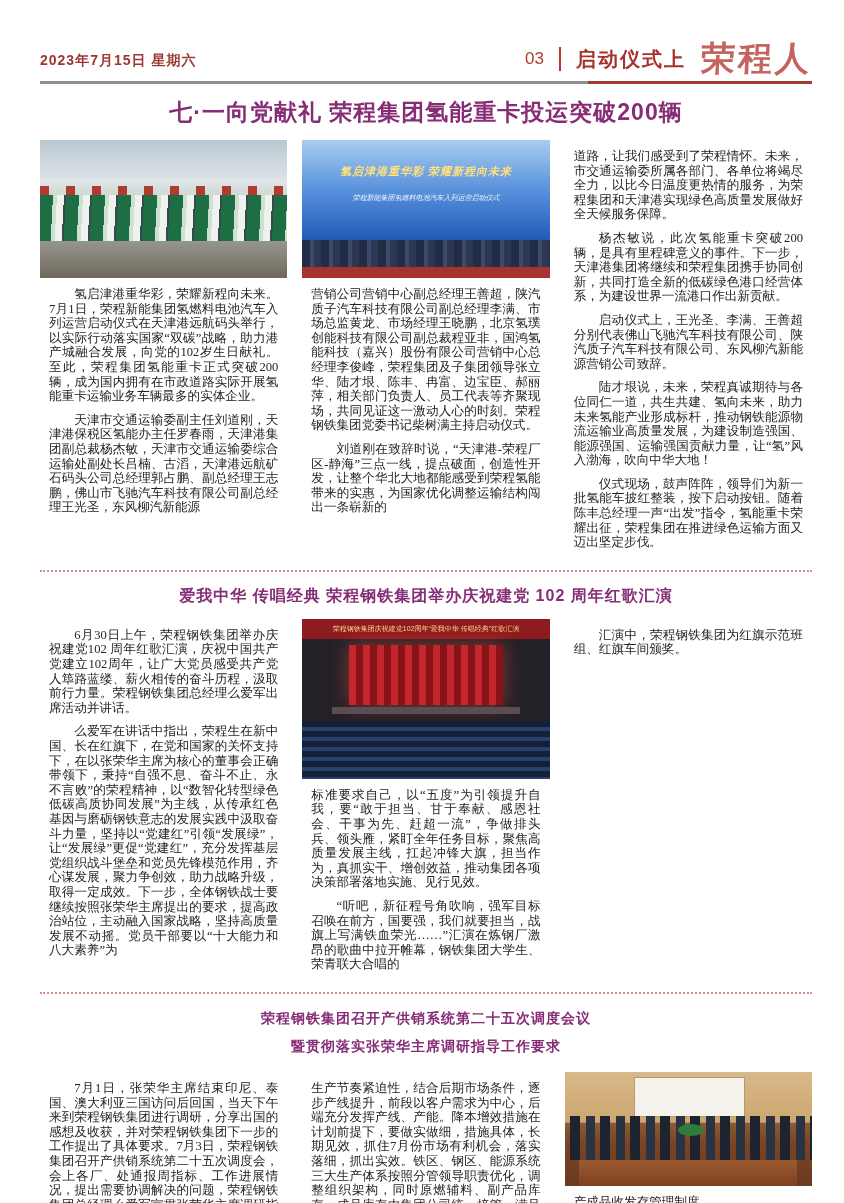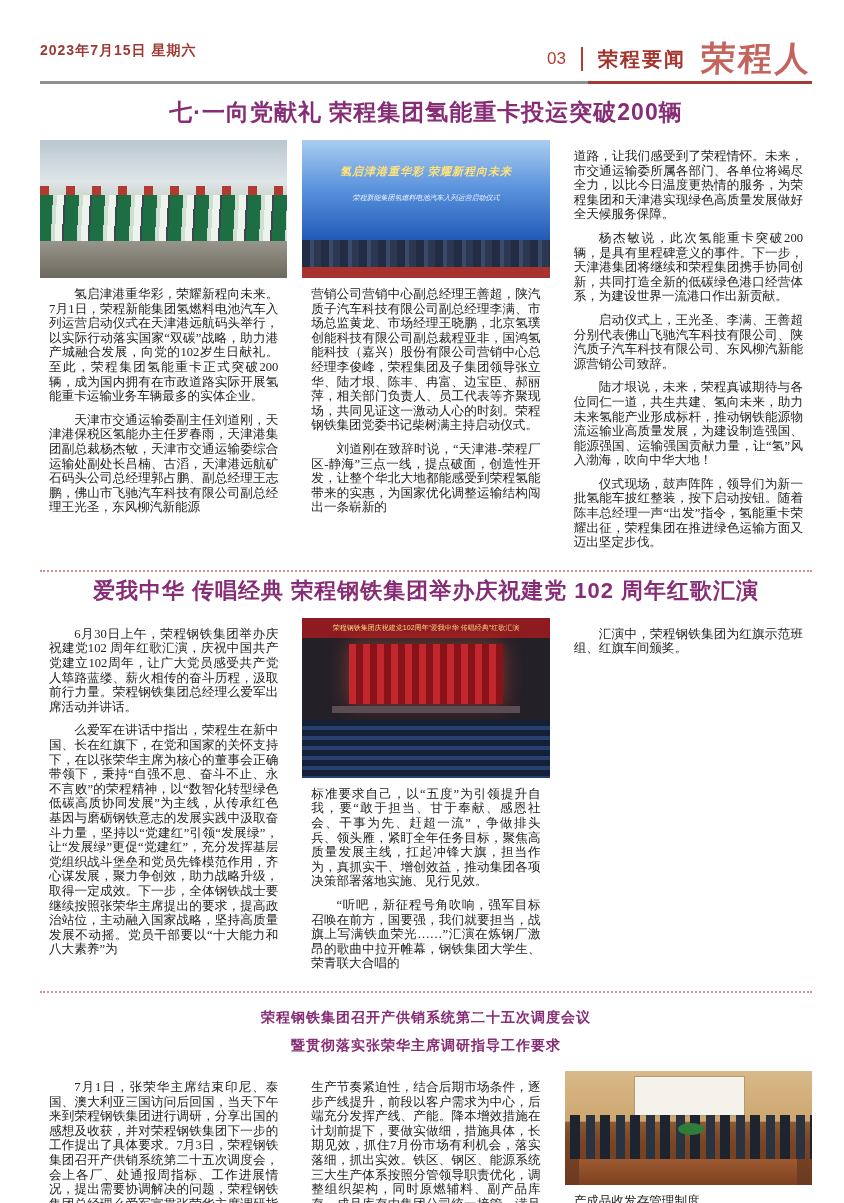--- a/index.html
+++ b/index.html
@@ -3,37 +3,37 @@
 <meta charset="utf-8">
 <style>
   html,body { margin:0; padding:0; background:#e8e8e8; }
   .page {
     position:relative; width:844px; height:1203px; margin:0 auto;
     background:#ffffff; box-sizing:border-box; padding:42px 32px 0 40px;
     font-family:"Liberation Serif","DejaVu Serif",serif; color:#1e1e1e;
     overflow:hidden;
   }
   
-  .hdr { display:flex; justify-content:space-between; }
+  .hdr { display:flex; justify-content:space-between; align-items:flex-end; }
   .hdr-date { font-family:"Liberation Sans","DejaVu Sans",sans-serif; font-weight:bold;
               font-size:14px; color:#9c3732; letter-spacing:1px; padding-bottom:6px;}
   .hdr-right { display:flex; align-items:center; gap:15px; }
   .hdr-pageno { font-family:"Liberation Sans",sans-serif; font-size:17px; color:#b23c34; }
   .hdr-div { width:2px; height:24px; background:#b23c34; }
   .hdr-section { font-family:"Liberation Sans",sans-serif; font-weight:bold;
                  font-size:20px; color:#a5322c; letter-spacing:2px; }
   .hdr-masthead { font-size:34px; color:#c4645f; font-weight:bold; letter-spacing:3px;
                   line-height:1; transform:skewX(-3deg); }
   .hdr-rule { height:3px; margin-top:5px;
               background:linear-gradient(90deg,#8f8f8f 0,#8f8f8f 71%,#a43a34 71%,#a43a34 100%); }
   
   .a-title { text-align:center; color:#862d76; font-family:"Liberation Sans","DejaVu Sans",sans-serif;
              font-weight:bold; }
   .t1 { font-size:23px; margin-top:13px; letter-spacing:1px;}
-  .t2 { font-size:22px; margin-top:4px; letter-spacing:1px;}
+  .t2 { font-size:16px; margin-top:14px; letter-spacing:1px;}
   .t3 { font-size:14px; margin-top:10px; line-height:28px; letter-spacing:1px;}
   .cols { display:flex; gap:15px; margin-top:12px; }
   .col { flex:1; min-width:0; text-align:justify; font-size:12.6px; line-height:14.6px; color:#222; }
   .col p { margin:9px; }
   .ind { text-indent:2em; }
   .sep { border-top:2px dotted #d58f8b; margin-top:11px; }
   
   .ph { position:relative; overflow:hidden; margin-bottom:5px; }
   
   .ph1 { height:138px; background:linear-gradient(180deg,#b9c7d0 0%,#dfe5e8 30%,#cfd8d2 40%,#c4cfc6 44%); }
@@ -76,21 +76,21 @@
 </head>
 <body>
 
 <div class="page">
 
   <div class="hdr">
     <div class="hdr-date">2023年7月15日  星期六</div>
     <div class="hdr-right">
       <span class="hdr-pageno">03</span>
       <span class="hdr-div"></span>
-      <span class="hdr-section">荣程要闻</span>
+      <span class="hdr-section">启动仪式上</span>
       <span class="hdr-masthead">荣程人</span>
     </div>
   </div>
   <div class="hdr-rule"></div>
 
   <div>
     <div class="a-title t1">七·一向党献礼  荣程集团氢能重卡投运突破200辆</div>
     <div class="cols">
       <div class="col">
         <div class="ph ph1">

